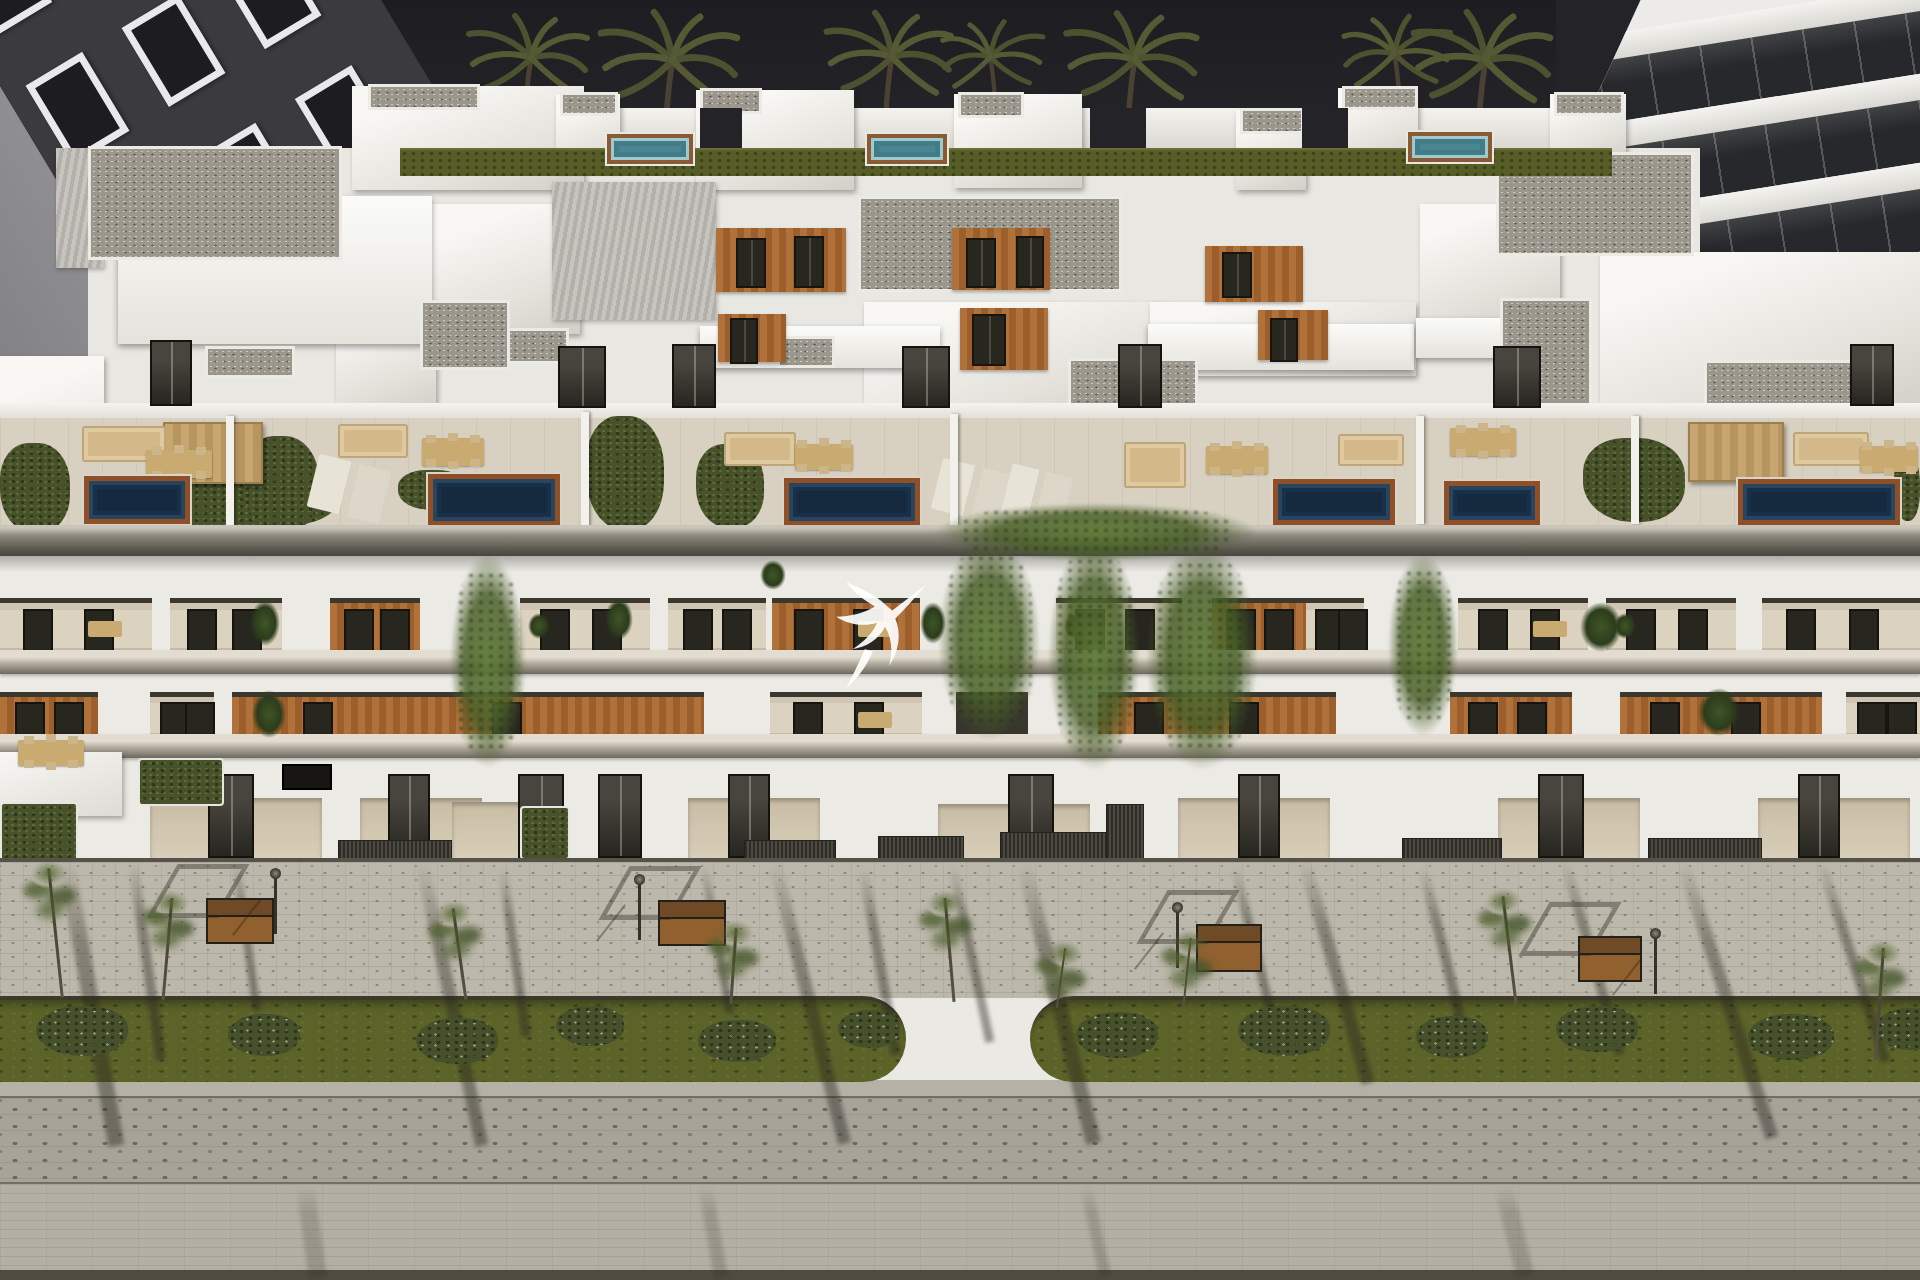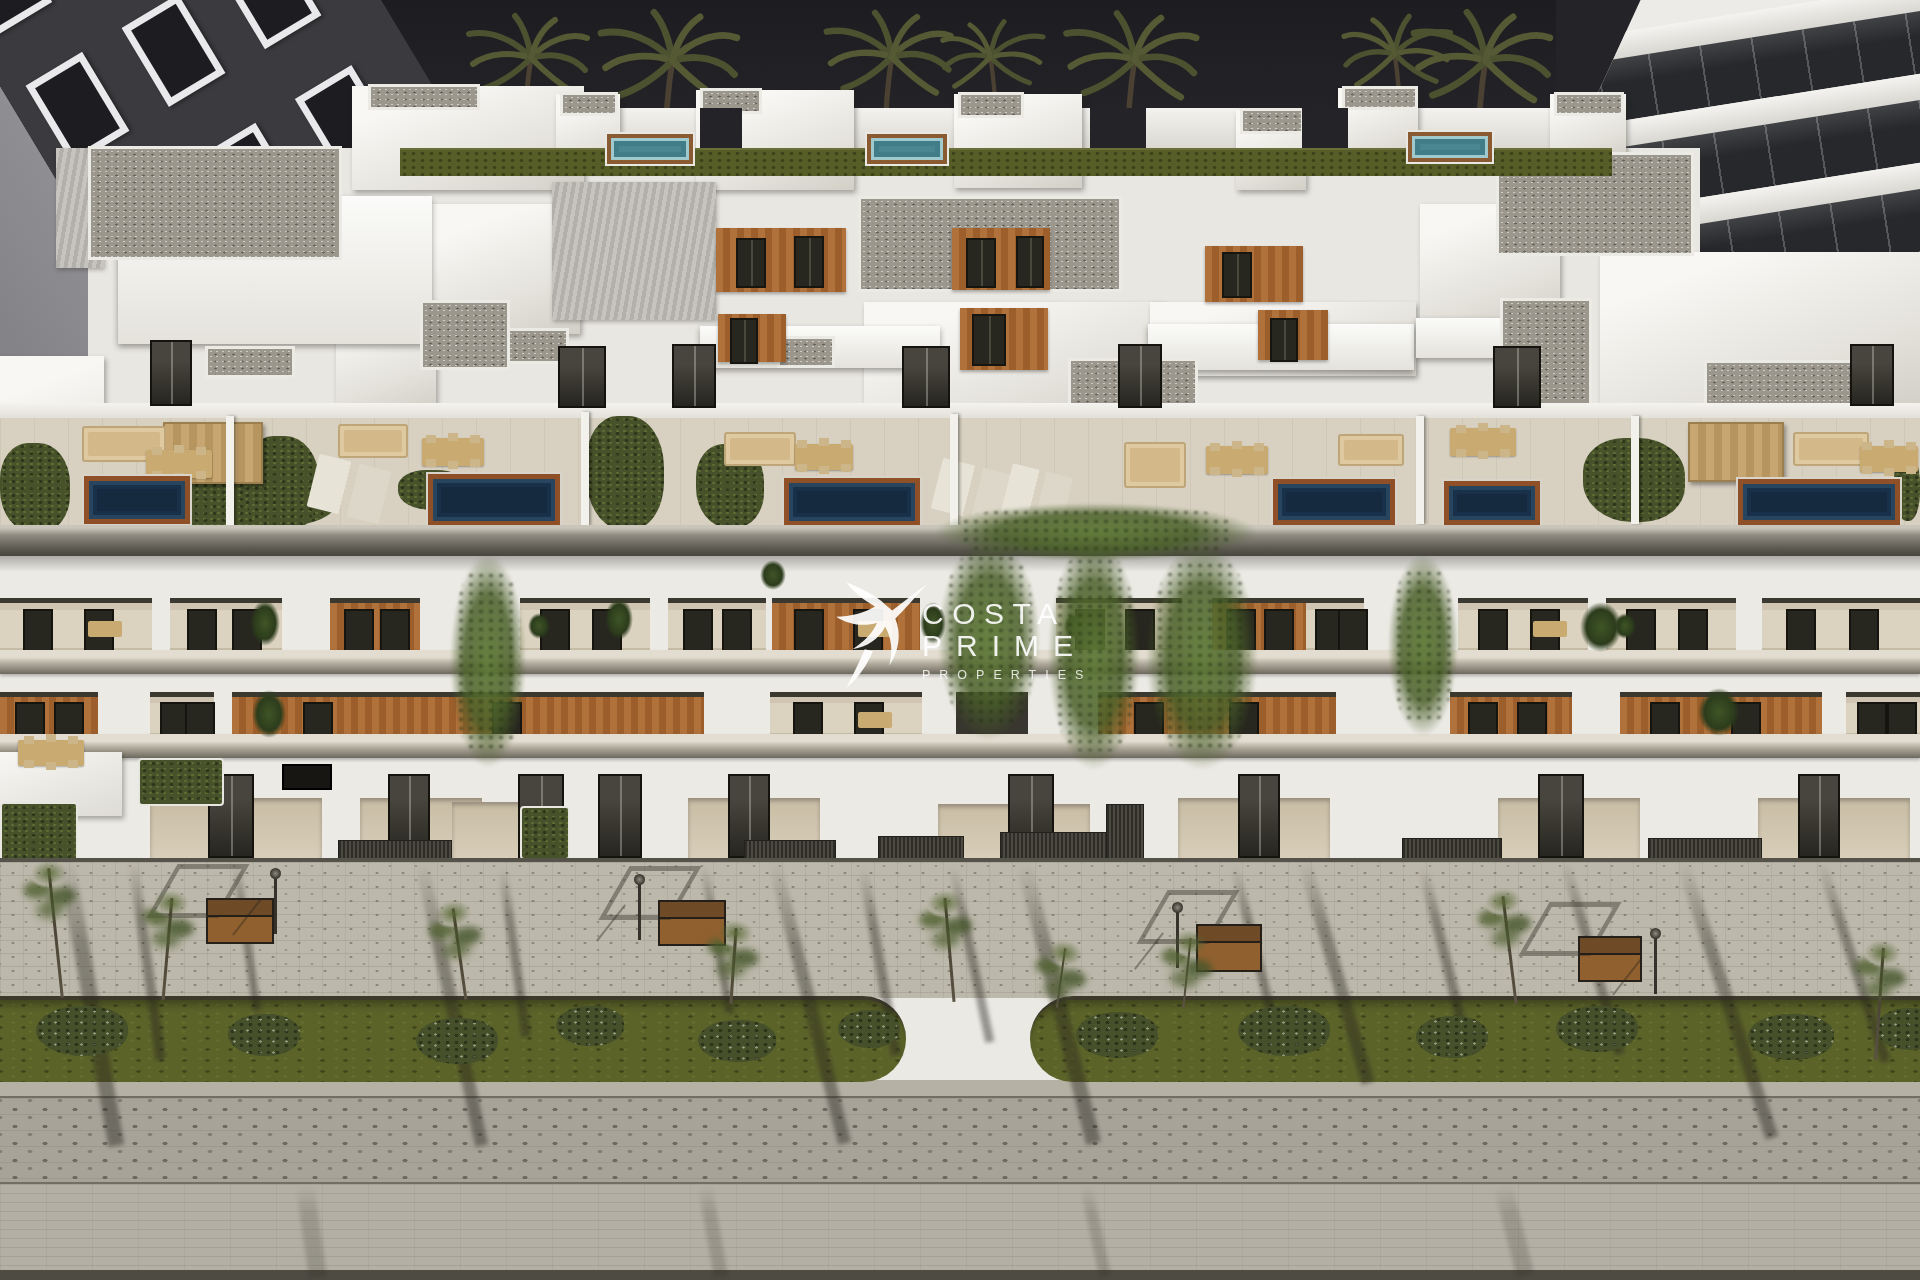--- a/index.html
+++ b/index.html
@@ -156,25 +156,20 @@
   <div class="o pavestrip"></div>
   <div class="o cobble"></div>
   <div class="o road"></div>
   <div class="o roadbottom"></div>
 
   <div class="o wm">
     <svg class="bird" viewBox="0 0 100 110">
       <path d="M63,30 L97,4 C86,17 74,30 66,38 C72,52 70,70 60,84 C64,70 62,56 56,46 C50,58 38,66 24,68 C36,60 44,52 48,42 C36,46 20,44 8,36 C22,36 36,32 46,26 C36,20 24,12 18,2 C32,8 48,16 56,24 Z"></path>
       <path d="M44,70 C38,84 30,96 18,106 C26,90 32,78 36,68 Z"></path>
     </svg>
-    <div class="wm-text">
-      <div class="wm-l1">COSTA</div>
-      <div class="wm-l2">PRIME</div>
-      <div class="wm-l3">PROPERTIES</div>
-    </div>
   </div>
 <div class="o wbox" style="left: 352px; top: 86px; width: 232px; height: 104px; z-index: 5;"></div>
     <div class="o wbox" style="left: 556px; top: 94px; width: 64px; height: 76px; z-index: 5;"></div>
     <div class="o wbox" style="left: 696px; top: 90px; width: 158px; height: 100px; z-index: 5;"></div>
     <div class="o wbox" style="left: 954px; top: 94px; width: 128px; height: 94px; z-index: 5;"></div>
     <div class="o wbox" style="left: 1236px; top: 110px; width: 70px; height: 80px; z-index: 5;"></div>
     <div class="o wbox" style="left: 1338px; top: 88px; width: 80px; height: 70px; z-index: 5;"></div>
     <div class="o wbox" style="left: 1550px; top: 94px; width: 76px; height: 64px; z-index: 5;"></div>
     <div class="o wbox" style="left: 0px; top: 356px; width: 104px; height: 174px; z-index: 5;"></div>
     <div class="o wbox" style="left: 430px; top: 204px; width: 150px; height: 130px; z-index: 5;"></div>

